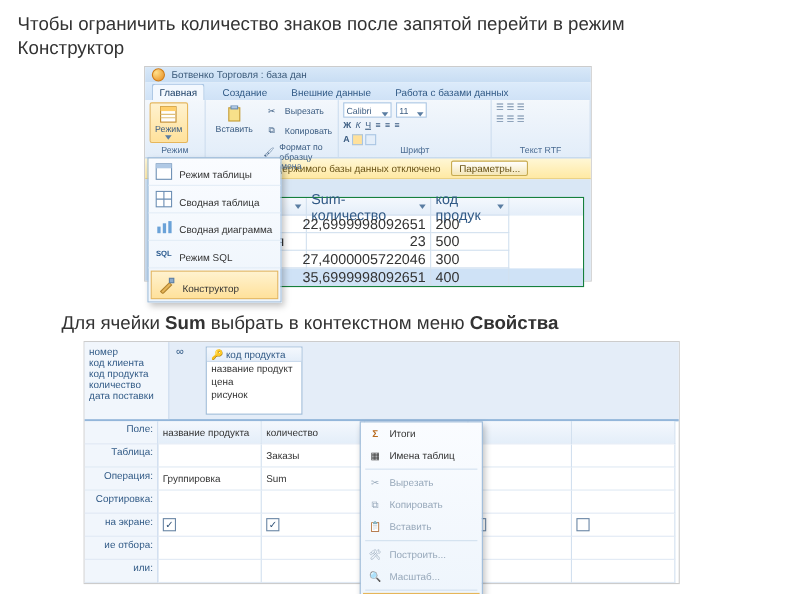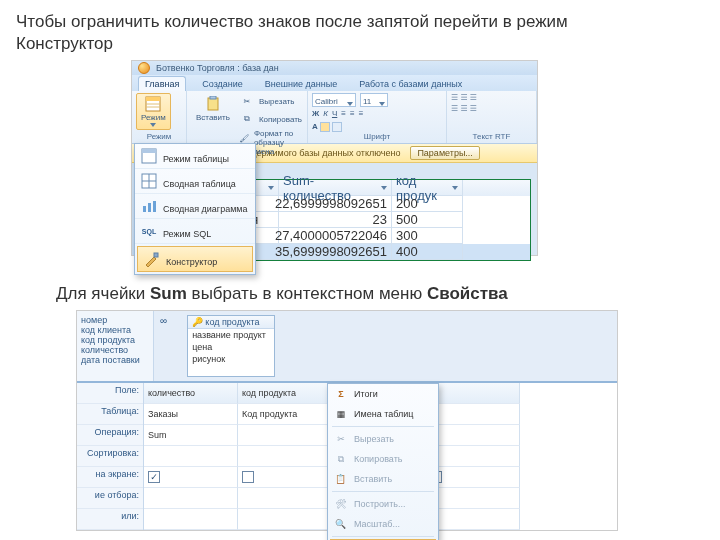--- a/index.html
+++ b/index.html
@@ -314,20 +314,31 @@
       <div>Поле:</div>
       <div>Таблица:</div>
       <div>Операция:</div>
       <div>Сортировка:</div>
       <div>на экране:</div>
       <div>ие отбора:</div>
       <div>или:</div>
     </div>
 
     <div class="qgcol">
+      <div class="qgc qghdr">название продукта</div>
+      <div class="qgc"></div>
+      <div class="qgc">Группировка</div>
+      <div class="qgc"></div>
+      <div class="qgc">
+            <span class="chk on"></span>
+          </div>
+      <div class="qgc"></div>
+      <div class="qgc"></div>
+    </div>
+    <div class="qgcol">
       <div class="qgc qghdr">количество</div>
       <div class="qgc">Заказы</div>
       <div class="qgc">Sum</div>
       <div class="qgc"></div>
       <div class="qgc">
             <span class="chk on"></span>
           </div>
       <div class="qgc"></div>
       <div class="qgc"></div>
     </div>

